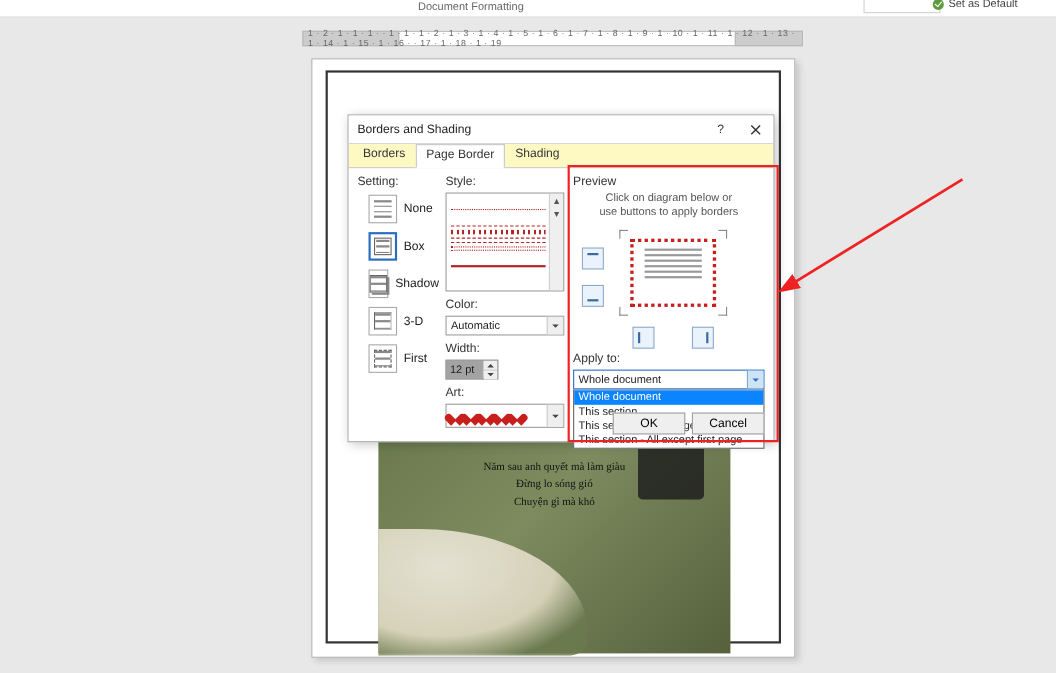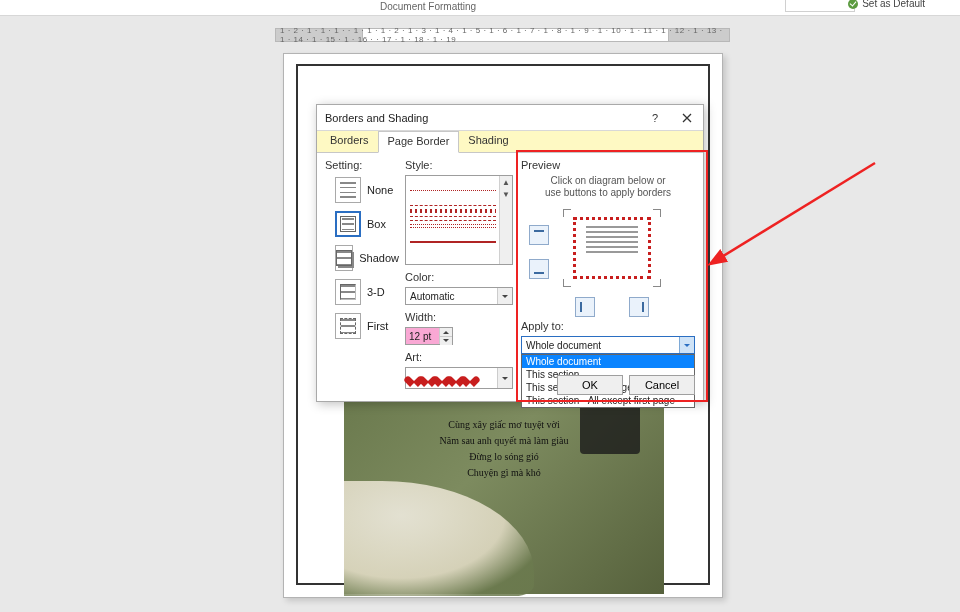--- a/index.html
+++ b/index.html
@@ -271,21 +271,21 @@
   .art-combo .heart::after{ left:5px; transform:rotate(45deg); transform-origin:0 100%;}
   .art-combo .arr{
     position:absolute; right:0; top:0; width:15px; height:100%;
     border-left:1px solid #ccc; background:#efefef;
     display:flex;align-items:center;justify-content:center;
   }
   .art-combo .arr::after{content:""; border:3px solid transparent; border-top-color:#444; margin-top:3px;}
 
   .spin {
     height:18px; width:48px;
-    border:1px solid #9d9d9d; background:#f9a8d4;
+    border:1px solid #9d9d9d; background:#a3a3a3;
     font-size:10px; padding-left:3px;
     position:relative; display:flex; align-items:center;
   }
   .spin .sp {
     position:absolute; right:0; top:0; width:13px; height:100%;
     border-left:1px solid #ccc; display:flex; flex-direction:column;
   }
   .spin .sp div{flex:1;background:#efefef;display:flex;align-items:center;justify-content:center;}
   .spin .sp div:first-child{border-bottom:1px solid #ccc;}
   .spin .sp div::after{content:"";border:3px solid transparent;}
@@ -387,21 +387,20 @@
 <div class="ruler">
   <span>1 · 2 · 1 · 1 · 1 ·   · 1 · 1 · 1 · 2 · 1 · 3 · 1 · 4 · 1 · 5 · 1 · 6 · 1 · 7 · 1 · 8 · 1 · 9 · 1 · 10 · 1 · 11 · 1 · 12 · 1 · 13 · 1 · 14 · 1 · 15 · 1 · 16 ·   · 17 · 1 · 18 · 1 · 19</span>
 </div>
 
 <div class="page">
   <div class="page-border"></div>
   <div class="poem-img">
     <div class="dress"></div>
     <div class="groom"></div>
     <div class="poem-text">
-      <div>Cùng xây giấc mơ tuyệt vời</div>
       <div>Năm sau anh quyết mà làm giàu</div>
       <div>Đừng lo sóng gió</div>
       <div>Chuyện gì mà khó</div>
     </div>
   </div>
 </div>
 
 <div class="dialog">
   <div class="dlg-title">
     <span>Borders and Shading</span>

